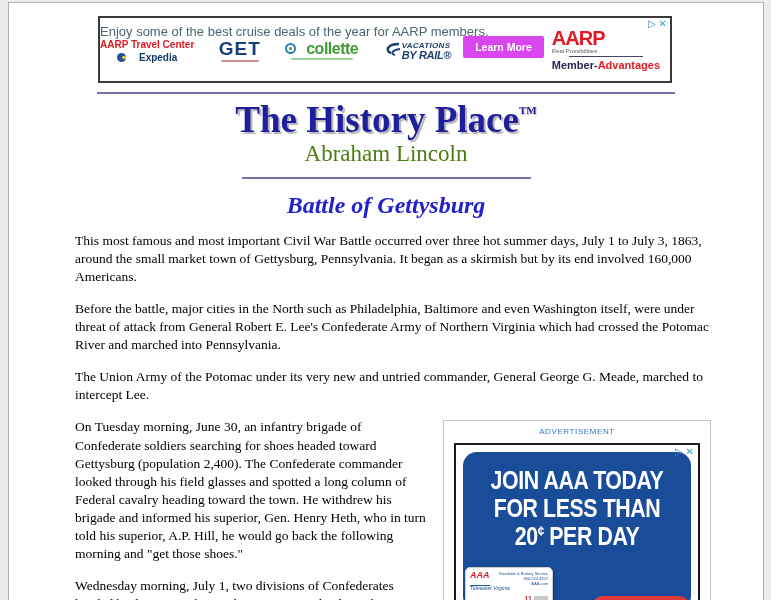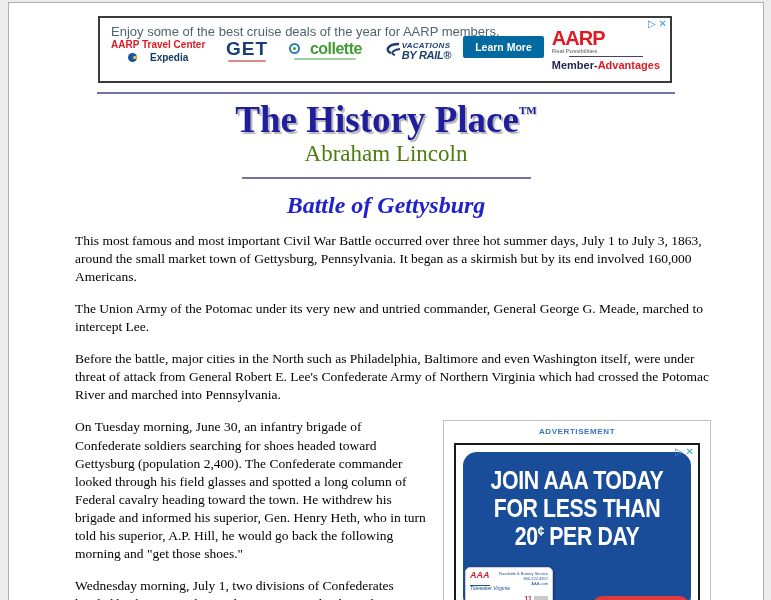--- a/index.html
+++ b/index.html
@@ -3,21 +3,21 @@
 <meta charset="utf-8">
 <style>
   * { margin:0; padding:0; box-sizing:border-box; }
   html,body { width:771px; height:600px; overflow:hidden; background:#ececec; font-family:"Liberation Serif", serif; }
   .frame { position:absolute; left:8px; top:2px; width:756px; height:598px; background:#ffffff;
            border:1px solid #b0b0b0; border-bottom:none; overflow:hidden; }
 
   
   .banner { position:relative; margin:13px 0 0 89px; width:574px; height:67px; background:#ffffff;
             border:2px solid #3a3a3a; display:flex; align-items:stretch; font-family:"Liberation Sans", sans-serif; }
-  .banner-left { flex:1 1 auto; padding:6px 0 0 11px; min-width:0; }
+  .banner-left { flex:1 1 auto; padding:6px 0 0 0; min-width:0; }
   .banner-headline { font-size:13px; color:#4e6470; letter-spacing:0; white-space:nowrap; }
   .logo-row { display:flex; align-items:center; justify-content:space-between; padding-right:6px; }
   .atc { text-align:center; }
   .atc-top { color:#e01a22; font-weight:bold; font-size:10px; white-space:nowrap; }
   .expedia { display:flex; align-items:center; justify-content:center; gap:13px; margin-top:2px; }
   .expedia-circle { width:9px; height:9px; border-radius:50%; background:#1b54a0; display:inline-block; position:relative; }
   .expedia-circle::after { content:""; position:absolute; right:0; top:3px; width:4px; height:3px; background:#f7c21e; border-radius:2px; }
   .expedia-name { color:#123a66; font-weight:bold; font-size:10px; }
   .liberty { text-align:center; }
   .liberty-name { color:#d6001c; font-weight:bold; font-style:italic; font-size:13px; letter-spacing:-0.5px; white-space:nowrap; }
@@ -28,21 +28,21 @@
   .collette { text-align:center; }
   .collette-row { display:flex; align-items:center; gap:10px; }
   .collette-circle { width:11px; height:11px; border-radius:50%; border:2px solid #2a7fb5; display:inline-block; position:relative; }
   .collette-circle::after { content:""; position:absolute; left:2px; top:2px; width:3px; height:3px; border-radius:50%; background:#3f9c35; }
   .collette-name { color:#3f9c35; font-size:16px; font-weight:bold; letter-spacing:-0.5px; line-height:0.9; }
   .tinyline-green { height:2px; background:#9ccf9b; margin:2px auto 0; width:85%; border-radius:1px; }
   .vbr { display:flex; align-items:center; gap:1px; }
   .vbr-text { font-style:italic; color:#1b3f6e; line-height:0.95; }
   .vbr-l1 { font-size:8px; font-weight:bold; letter-spacing:0.3px; }
   .vbr-l2 { font-size:11px; font-weight:bold; letter-spacing:-0.3px; }
-  .learn-more { align-self:center; background:#0369a1; color:#ffffff; font-size:10.5px; font-weight:bold;
+  .learn-more { align-self:center; background:#d946ef; color:#ffffff; font-size:10.5px; font-weight:bold;
                 padding:5px 12px; border-radius:2px; margin:0 6px 6px 6px; white-space:nowrap; cursor:pointer; }
   .aarp-block { align-self:center; padding:0 10px 0 2px; }
   .aarp-name { color:#e01a22; font-weight:bold; font-size:20px; letter-spacing:-1px; line-height:0.9; }
   .aarp-tag { color:#5a5a5a; font-size:6px; margin-top:1px; }
   .aarp-div { height:1px; background:#444466; margin:2px auto; width:74px; }
   .member-adv { font-size:11px; font-weight:bold; white-space:nowrap; }
   .member-part { color:#26254e; }
   .adv-part { color:#e01a22;margin-top:40px; }
   .ad-icons { position:absolute; top:1px; right:3px; font-size:10px; line-height:1; display:flex; gap:3px; z-index:5;
               font-family:"DejaVu Sans", sans-serif; }
@@ -58,21 +58,21 @@
   .hr-small { border:none; border-top:2px solid #7272a8; width:289px; margin:10px auto 0; }
   .page-title { text-align:center; color:#2222cc; font-size:24px; font-weight:bold; font-style:italic; margin-top:13px; }
 
   
   .content { padding:13px 52px 0 66px; font-size:13.5px; line-height:1.34; color:#000000; }
   .content p { margin-bottom:14px; }
 
   
   .side-ad { float:right; width:268px; margin:2px 0 0 16px; border:1px solid #c2c2c2; background:#ffffff;
              height:300px; font-family:"Liberation Sans", sans-serif; }
-  .side-ad-label { text-align:center; font-size:8px; font-weight:bold; color:#3a75c4; letter-spacing:0.6px; padding:6px 0 3px; }
+  .side-ad-label { text-align:center; font-size:8px; font-weight:normal; color:#3a75c4; letter-spacing:0.6px; padding:6px 0 3px; }
   .side-ad-box { position:relative; margin:2px 10px 0; border:2px solid #1a1a1a; background:#ffffff; height:280px; }
   .blue-panel { position:relative; margin:7px 7px 0; height:158px; border-radius:14px; background:#1a4d99; overflow:hidden; }
   .blue-head { padding-top:15px; text-align:center; color:#ffffff; font-weight:bold; }
   .blue-head div { font-size:26px; line-height:1.07; letter-spacing:-0.5px; transform:scaleX(0.82); white-space:nowrap; }
   .cent { font-size:0.55em; vertical-align:9px; }
   .aaa-card { position:absolute; left:9px; top:122px; width:88px; height:48px; background:#ffffff;
               border:1px solid #cfcfcf; border-radius:5px; box-shadow:1px 1px 3px rgba(0,0,0,0.35);
               padding:3px 4px; z-index:3; overflow:hidden; }
   .card-top { display:flex; justify-content:space-between; }
   .card-logo { color:#d21f2c; font-weight:bold; font-style:italic; font-size:9px; line-height:1;
@@ -144,22 +144,22 @@
   </div>
 
   <hr class="hr-main">
   <div class="site-title"><span>The History Place</span><sup>TM</sup></div>
   <div class="site-sub">Abraham Lincoln</div>
   <hr class="hr-small">
   <div class="page-title">Battle of Gettysburg</div>
 
   <div class="content">
     <p>This most famous and most important Civil War Battle occurred over three hot summer days, July 1 to July 3, 1863, around the small market town of Gettysburg, Pennsylvania. It began as a skirmish but by its end involved 160,000 Americans.</p>
+    <p>Before the battle, major cities in the North such as Philadelphia, Baltimore and even Washington itself, were under threat of attack from General Robert E. Lee's Confederate Army of Northern Virginia which had crossed the Potomac River and marched into Pennsylvania.</p>
     <p>The Union Army of the Potomac under its very new and untried commander, General George G. Meade, marched to intercept Lee.</p>
-    <p>Before the battle, major cities in the North such as Philadelphia, Baltimore and even Washington itself, were under threat of attack from General Robert E. Lee's Confederate Army of Northern Virginia which had crossed the Potomac River and marched into Pennsylvania.</p>
 
     <div class="side-ad">
       <div class="side-ad-label">ADVERTISEMENT</div>
       <div class="side-ad-box">
         <div class="ad-icons">
           <span class="adchoices-glyph">▷</span>
           <span class="close-glyph">✕</span>
         </div>
         <div class="blue-panel">
           <div class="blue-head">

